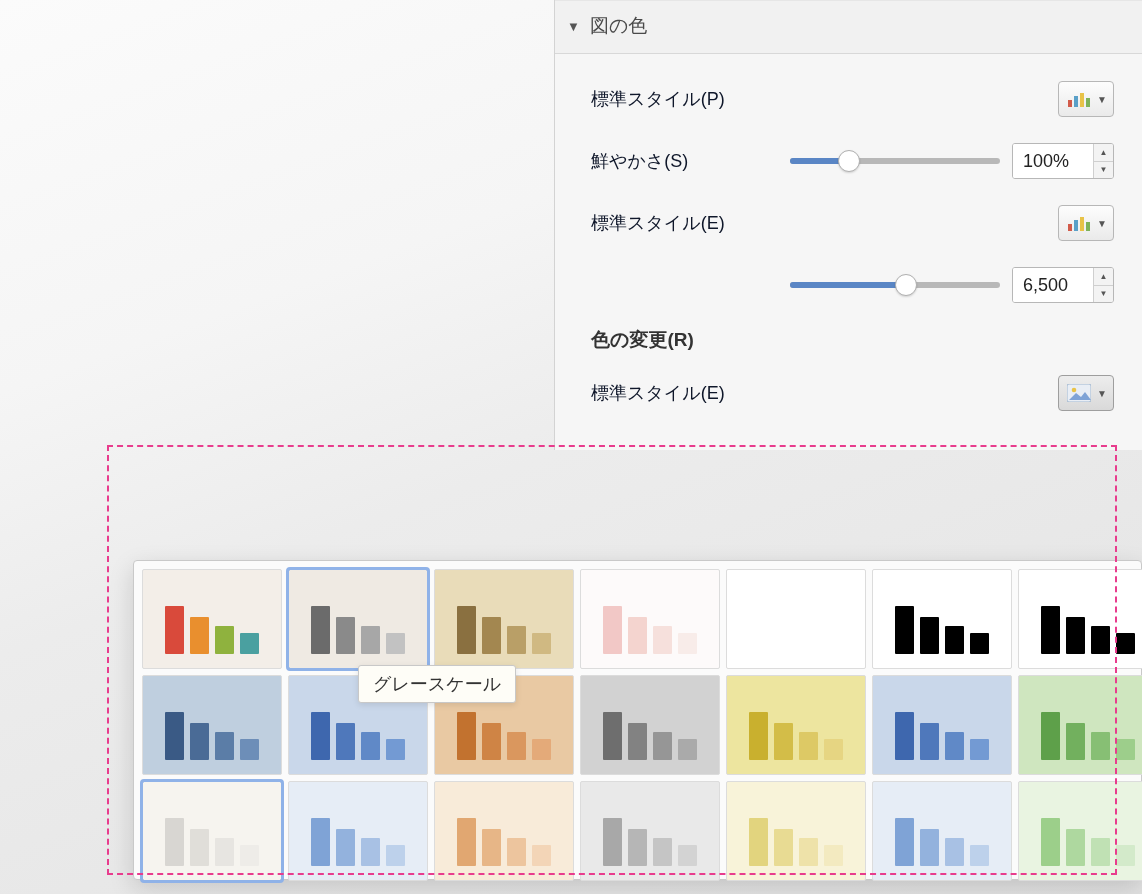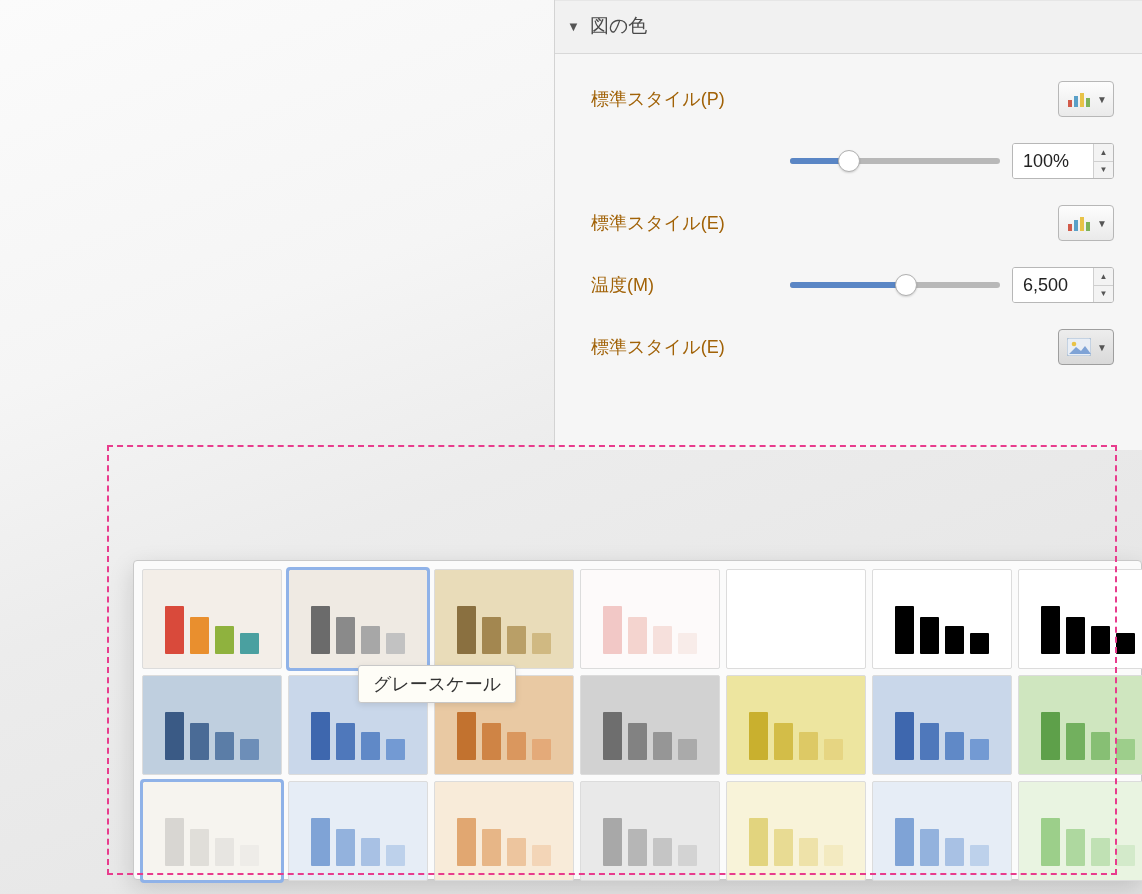--- a/index.html
+++ b/index.html
@@ -46,21 +46,21 @@
   }
   .row {
     display: flex;
     align-items: center;
     min-height: 40px;
     margin-bottom: 22px;
   }
   .row-label {
     flex: 0 0 180px;
     font-size: 18px;
-    color: #a16207;
+    color: #0f172a;
   }
   .row-control {
     flex: 1;
     display: flex;
     align-items: center;
     justify-content: flex-end;
     gap: 12px;
   }
 
   
@@ -238,20 +238,21 @@
                 <rect x="7" y="6" width="4" height="11" fill="#5aa0c8"></rect>
                 <rect x="13" y="3" width="4" height="14" fill="#e8c348"></rect>
                 <rect x="19" y="8" width="4" height="9" fill="#7db25a"></rect>
               </svg>
           </span>
           <span class="caret">▼</span>
         </div>
       </div>
     </div>
     <div class="row">
+      <div class="row-label">鮮やかさ(S)</div>
       <div class="row-control">
         <div class="slider">
           <div class="fill" id="sat-fill" style="width: 28%;"></div>
           <div class="thumb" id="sat-thumb" style="left: 28%;"></div>
         </div>
         <div class="spin">
           <input class="value" value="100%" style="">
           <div class="steppers">
             <div class="step up">▲</div>
             <div class="step">▼</div>
@@ -270,36 +271,36 @@
                 <rect x="7" y="6" width="4" height="11" fill="#5aa0c8"></rect>
                 <rect x="13" y="3" width="4" height="14" fill="#e8c348"></rect>
                 <rect x="19" y="8" width="4" height="9" fill="#7db25a"></rect>
               </svg>
           </span>
           <span class="caret">▼</span>
         </div>
       </div>
     </div>
     <div class="row">
-      <div class="row-label">温度(M)</div>
       <div class="row-control">
         <div class="slider">
           <div class="fill" id="tone-fill" style="width: 55%;"></div>
           <div class="thumb" id="tone-thumb" style="left: 55%;"></div>
         </div>
         <div class="spin">
           <input class="value" value="6,500" style="">
           <div class="steppers">
             <div class="step up">▲</div>
             <div class="step">▼</div>
           </div>
         </div>
       </div>
     </div>
 
+    <div class="subheading">色の変更(R)</div>
     <div class="row">
       <div class="row-label">標準スタイル(E)</div>
       <div class="row-control">
         <div class="preset-btn active">
           <span class="preset-icon">
             <svg viewBox="0 0 24 18">
                 <rect x="0" y="0" width="24" height="18" rx="2" fill="#e9eef5" stroke="#9fb6cf"></rect>
                 <circle cx="7" cy="6" r="2.3" fill="#e9c348"></circle>
                 <path d="M2 16 L9 9 L14 13 L18 8 L24 16 Z" fill="#7fa3d6"></path>
               </svg>

